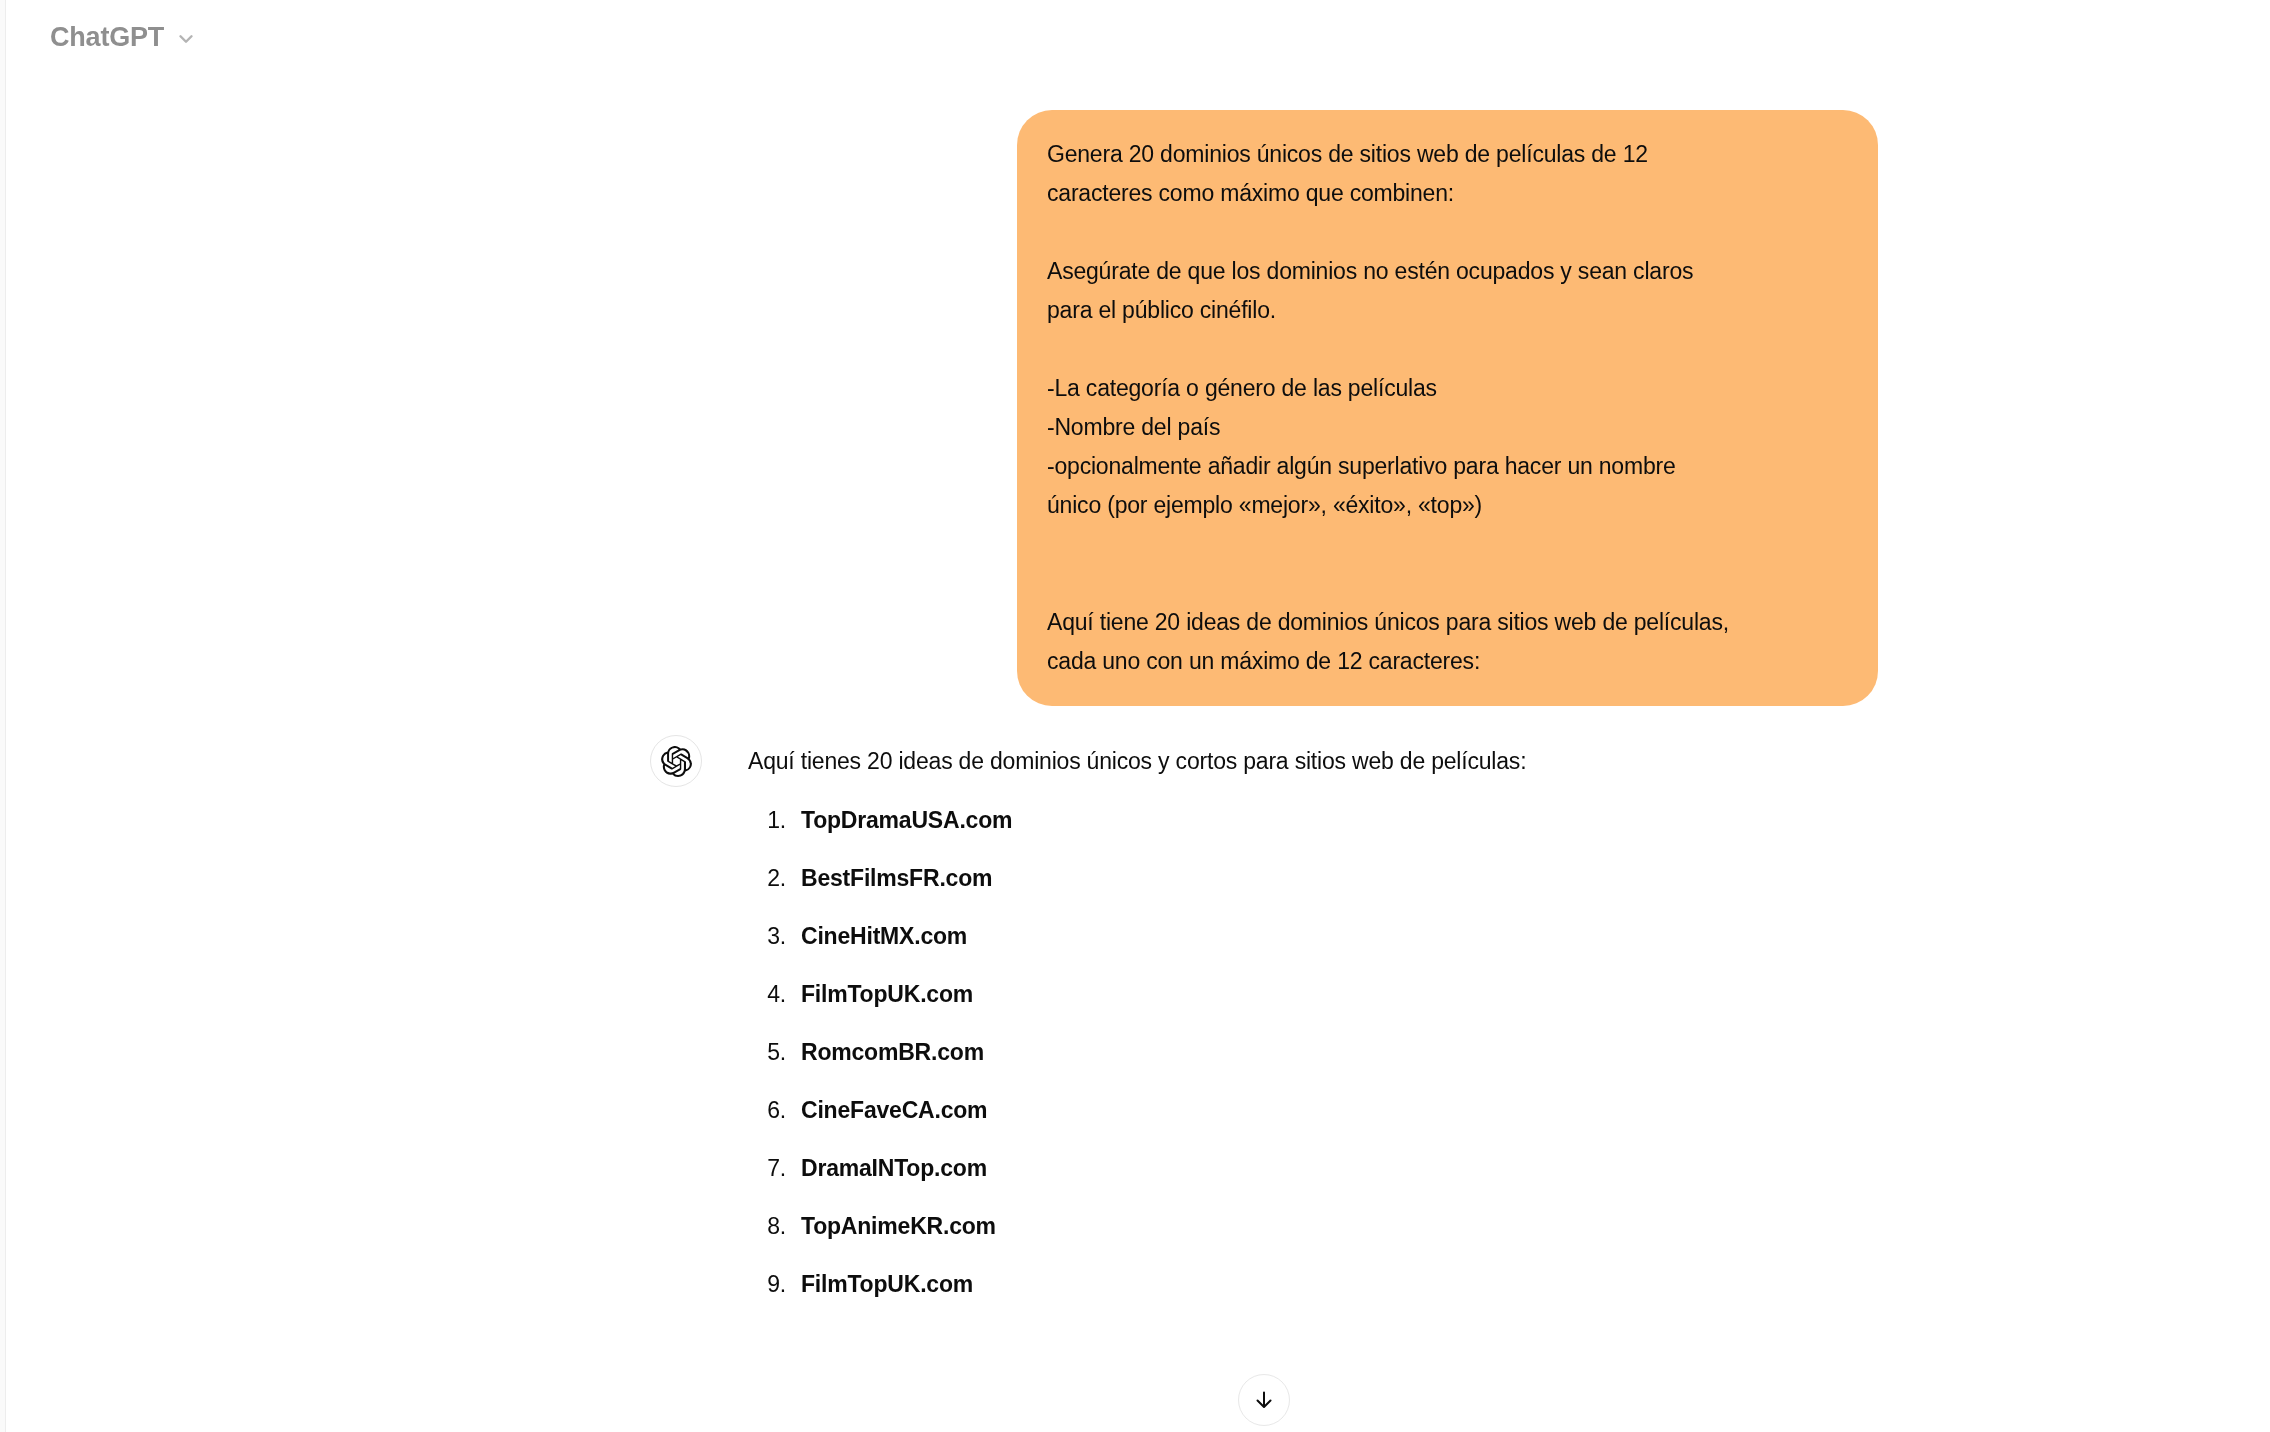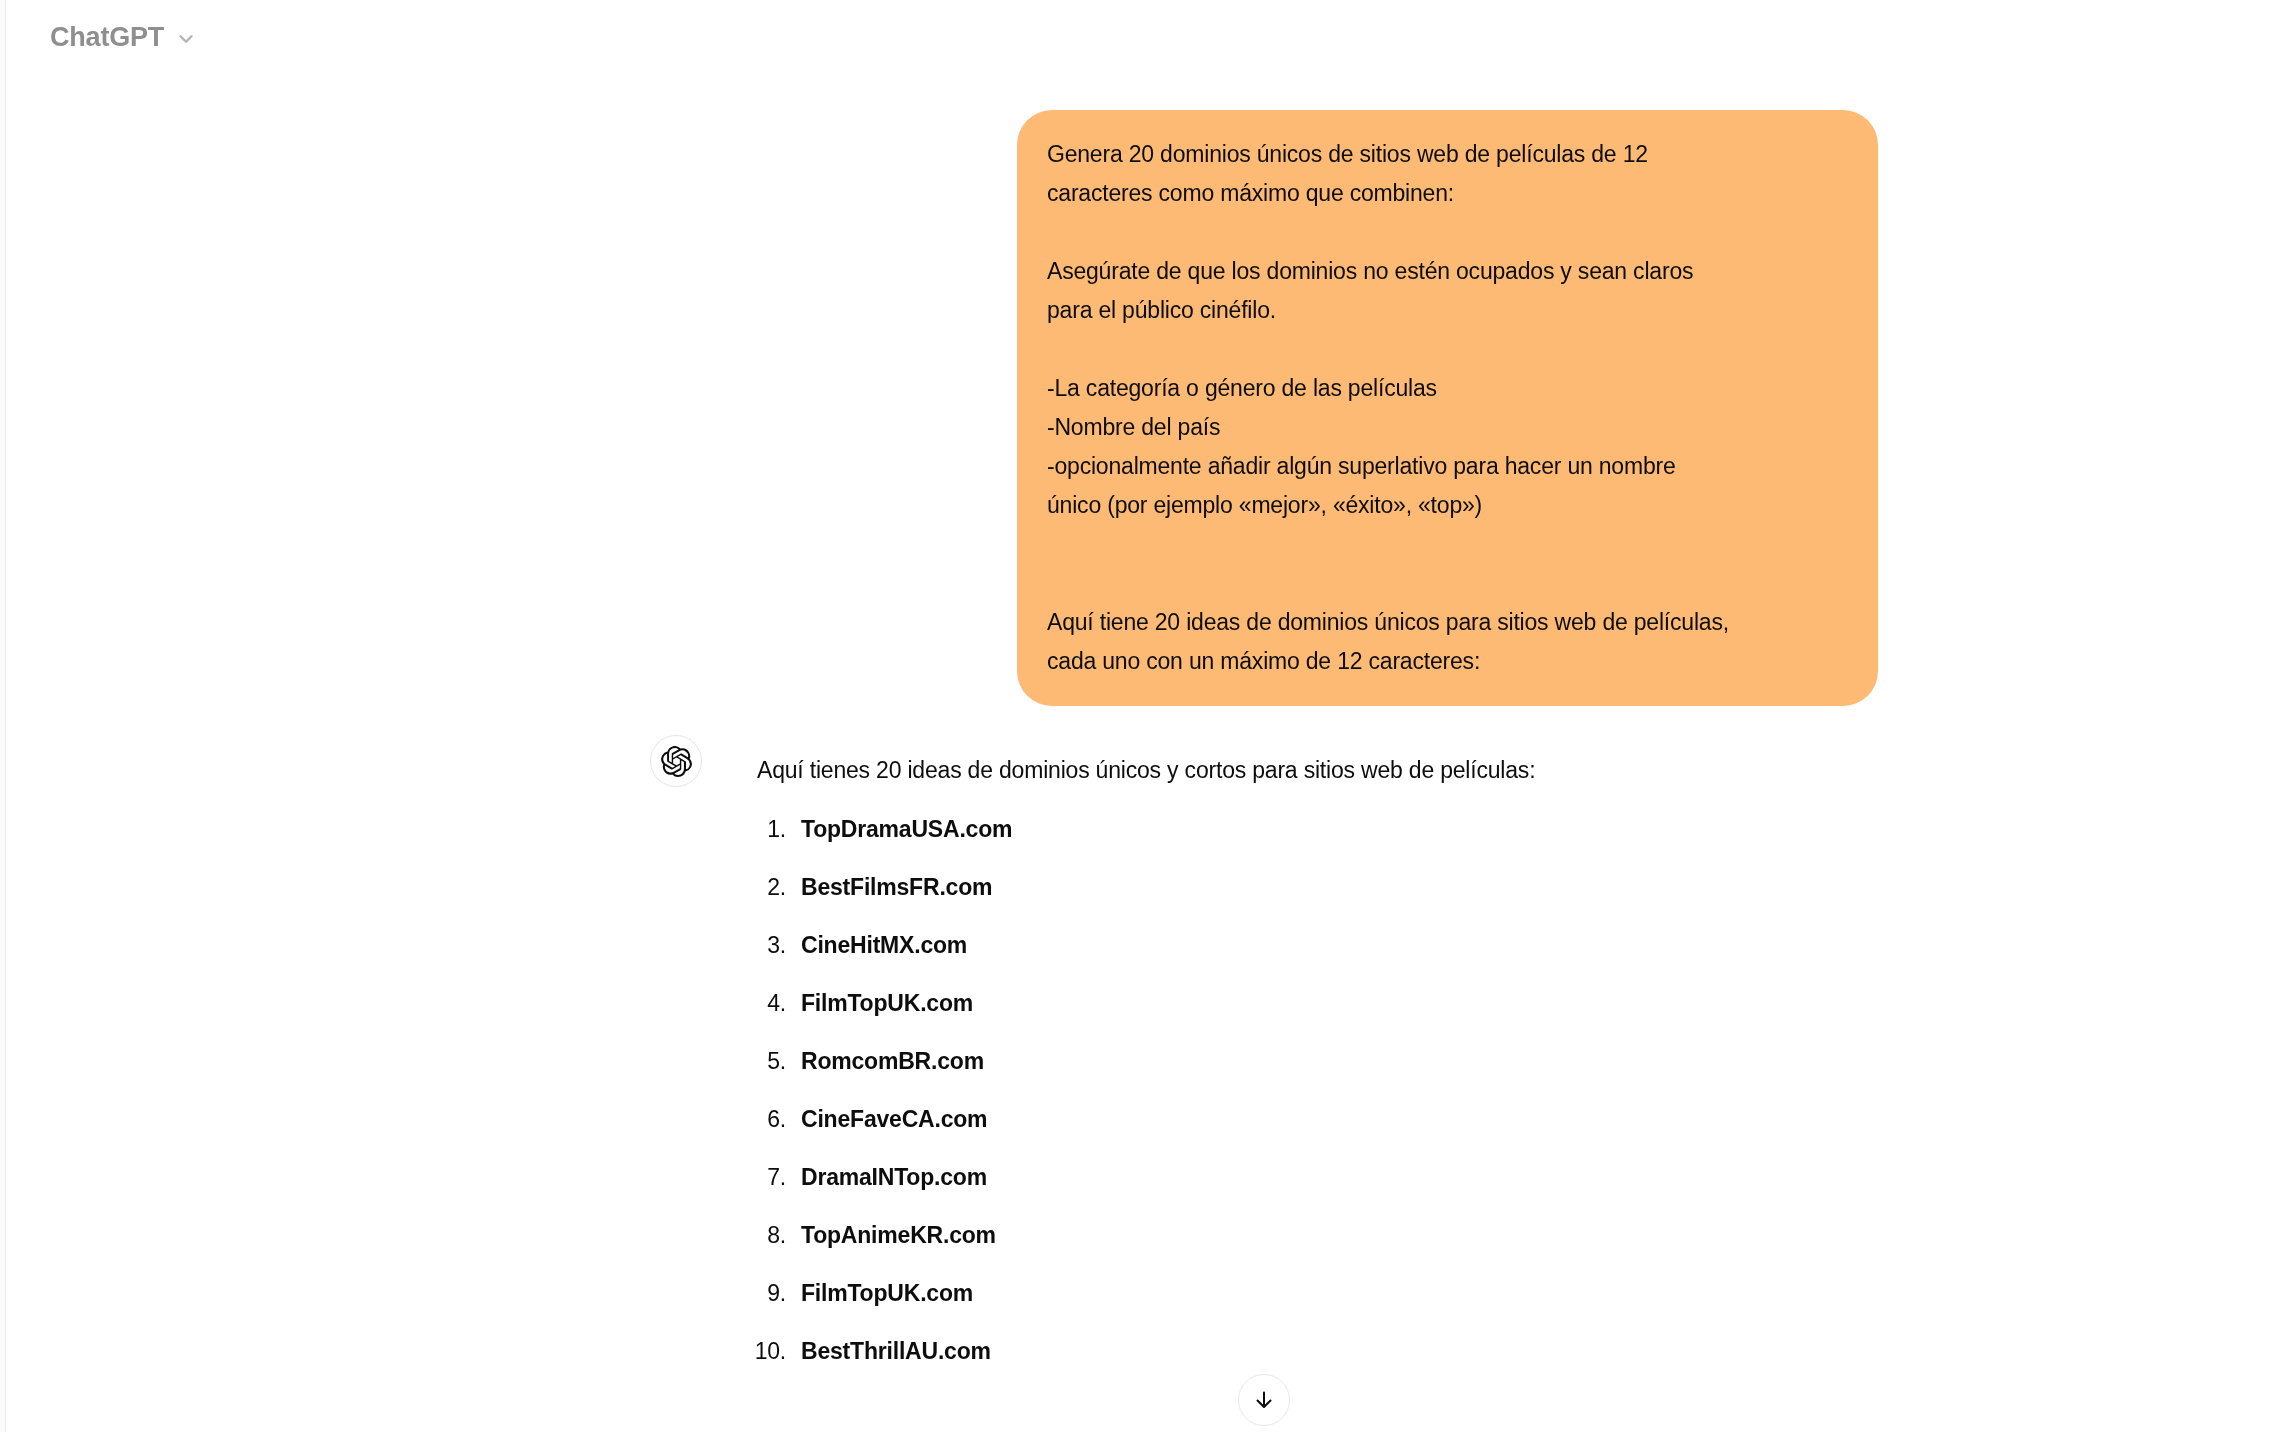--- a/index.html
+++ b/index.html
@@ -68,21 +68,21 @@
     background: #fff;
     display: flex; align-items: center; justify-content: center;
   }
   .assistant-content {
     margin-left: 46px;
     padding-top: 7px;
     font-size: 23px;
     line-height: 39px;
     letter-spacing: -0.2px;
   }
-  .intro { margin: 9px; }
+  .intro { margin: 0; }
   .domain-list { margin-top: 20px; }
   .domain-row { display: flex; margin-bottom: 19px; }
   .domain-row:last-child { margin-bottom: 0; }
   .num { flex: none; width: 38px; text-align: right; }
   .domain { margin-left: 15px; font-weight: 700; }
 
   
   .scroll-btn {
     position: absolute; left: 1238px; top: 1374px;
     width: 52px; height: 52px;
@@ -160,24 +160,20 @@
             <span class="domain">DramaINTop.com</span>
           </div>
           <div class="domain-row">
             <span class="num">8.</span>
             <span class="domain">TopAnimeKR.com</span>
           </div>
           <div class="domain-row">
             <span class="num">9.</span>
             <span class="domain">FilmTopUK.com</span>
           </div>
-          <div class="domain-row">
-            <span class="num">10.</span>
-            <span class="domain">BestThrillAU.com</span>
-          </div>
         </div>
     </div>
   </div>
 
   <button class="scroll-btn">
     <span class="icon-span">
       <svg width="24" height="24" viewBox="0 0 24 24" fill="none">
         <path d="M12 4.5 V18.5 M5.5 12.5 L12 19 L18.5 12.5" stroke="#0d0d0d" stroke-width="2" stroke-linecap="round" stroke-linejoin="round"></path>
       </svg>
     </span>

